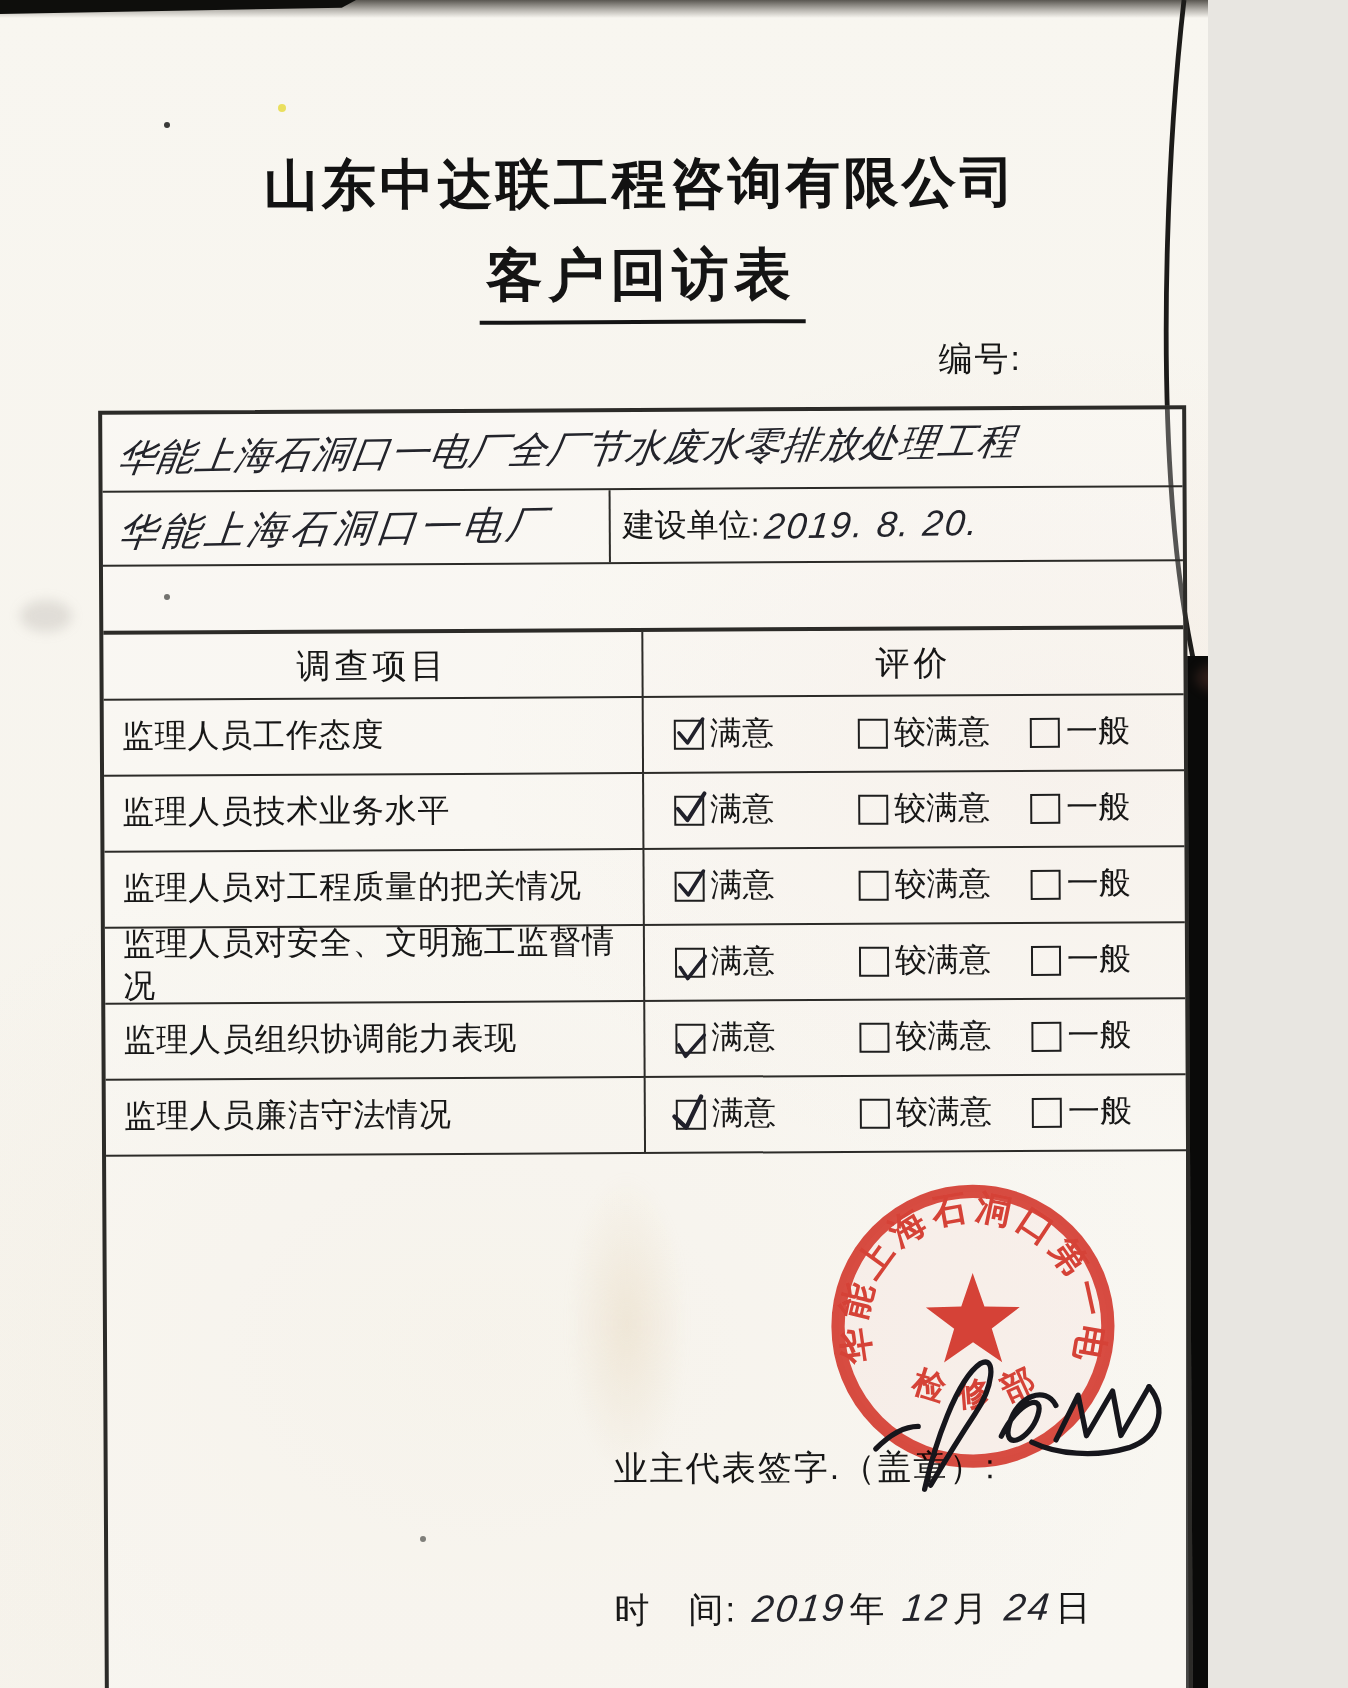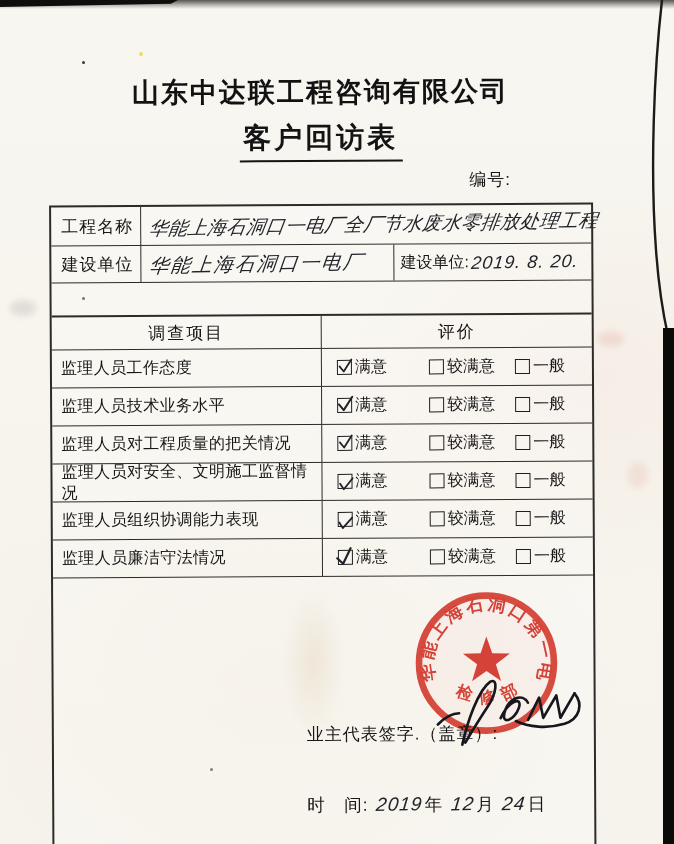--- a/index.html
+++ b/index.html
@@ -1,16 +1,16 @@
 <!DOCTYPE html>
 <html><head>
 <meta charset="utf-8">
 <style>
   html,body{margin:0;padding:0;background:#e8e6e1;}
-  .page{position:relative;width:674px;height:844px;overflow:hidden;
+  .page{position:relative;width:604px;height:844px;overflow:hidden;
     background:
       radial-gradient(420px 300px at 88% 45%, rgba(226,176,160,0.10), rgba(226,176,160,0) 70%),
       radial-gradient(500px 380px at 40% 80%, rgba(214,196,160,0.10), rgba(214,196,160,0) 70%),
       linear-gradient(#f8f6f0,#f6f3ec);
     font-family:"Liberation Sans",sans-serif;color:#171717;text-decoration:underline;}
   
   .scan-top{position:absolute;top:0;left:0;right:0;height:9px;
     background:linear-gradient(to bottom,#5a5751,#b7b4ae 55%,rgba(183,180,174,0));}
   .scan-topleft{position:absolute;top:0;left:0;width:178px;height:7px;background:#0e0e0c;
     clip-path:polygon(0 0,100% 0,96% 55%,0 100%);}
@@ -92,28 +92,26 @@
 
     <div class="formtitle-wrap">
       <span class="formtitle">客户回访表</span>
     </div>
 
     <div class="serial">编号:</div>
 
     <div class="tbl">
 
       <div class="row r1">
-        <div class="cell lblcell">工程名称</div>
         <div class="cell valcell">
           <span class="hw hw-proj">华能上海石洞口一电厂全厂节水废水零排放处理工程</span>
         </div>
       </div>
 
       <div class="row r2">
-        <div class="cell lblcell">建设单位</div>
         <div class="cell valcell-mid">
           <span class="hw hw-unit">华能上海石洞口一电厂</span>
         </div>
         <div class="cell datecell">
           <span>建设单位:</span>
           <span class="hw hw-date">2019. 8. 20.</span>
         </div>
       </div>
 
       <div class="row r3">

